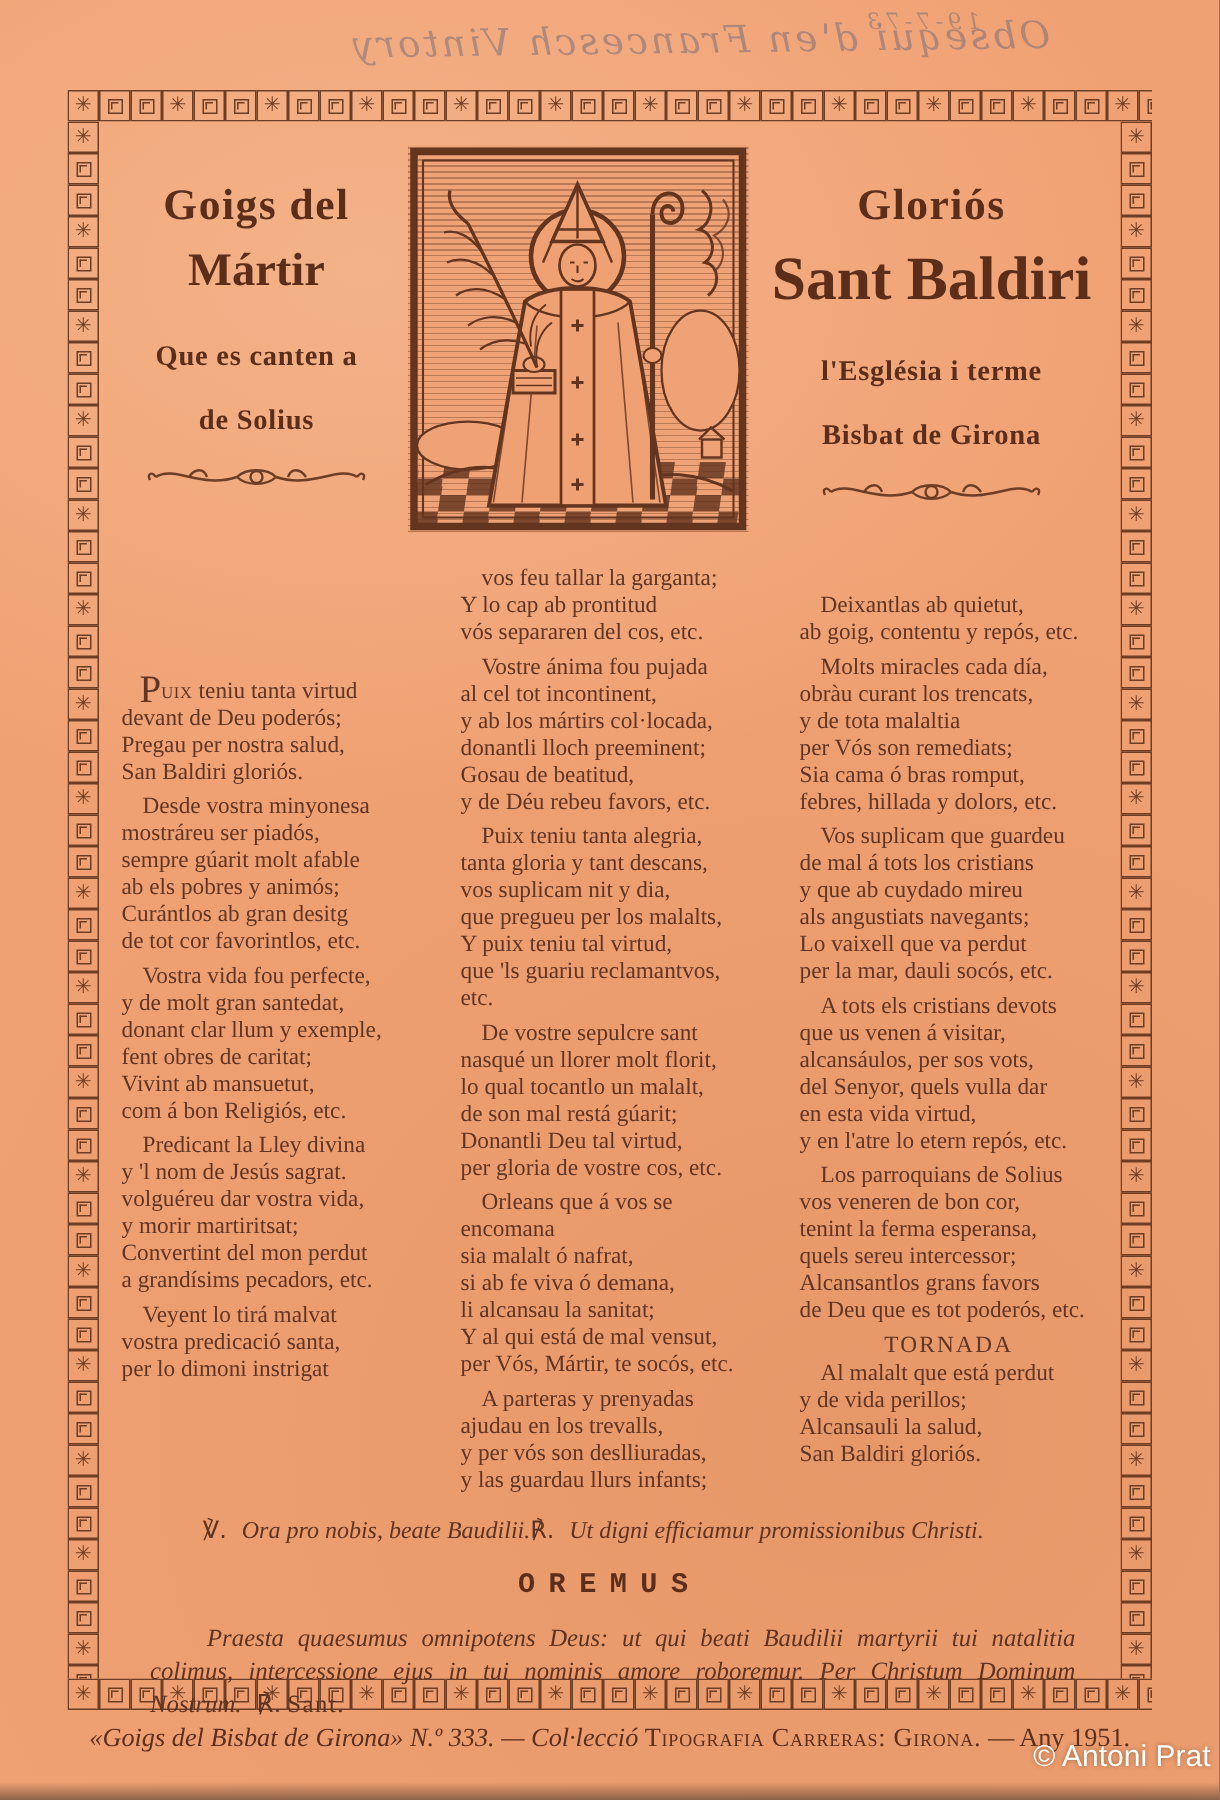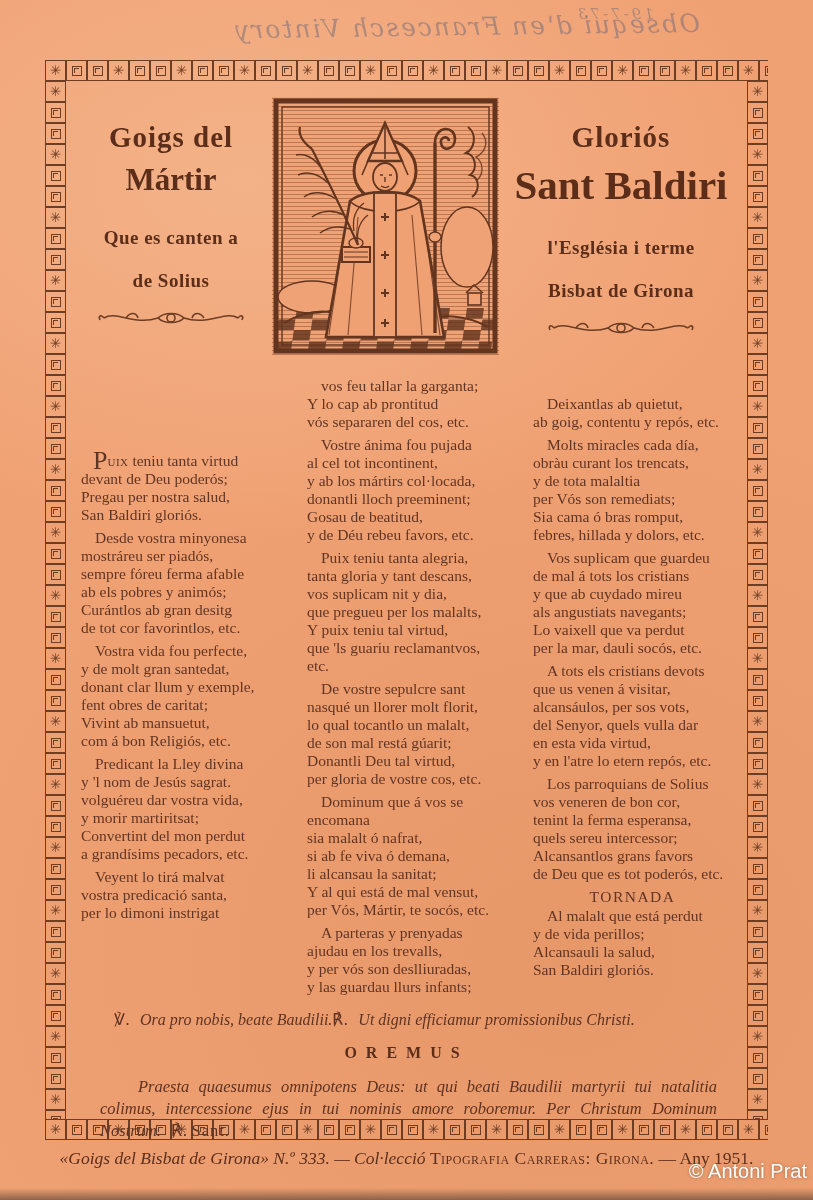--- a/index.html
+++ b/index.html
@@ -70,26 +70,26 @@
   .stanza p{margin:0;}
   .lines p:first-child{text-indent:14px;}
   .lead-line{text-indent:12px;}
   .dropcap{font-size:26px;line-height:10px;vertical-align:-3px;}
   .sc{font-variant:small-caps;letter-spacing:.5px;}
   .stanza-heading{margin:2px 0 1px;font-size:15.5px;font-weight:normal;letter-spacing:1.5px;
     text-align:center;}
   .stanza-heading:empty{display:none;}
 
   
-  .versicle{display:flex;justify-content:flex-start;padding:0 70px 0 48px;margin-top:9px;
+  .versicle{display:flex;justify-content:center;padding:0 70px 0 48px;margin-top:9px;
     font-size:16px;}
   .versicle .sym{font-family:"DejaVu Sans",sans-serif;font-style:normal;margin-right:10px;}
   .versicle em{font-style:italic;}
-  .oremus{text-align:center;margin-top:15px;font-size:16px;font-weight:bold;letter-spacing:9px;
-    color:#5c2e1a;font-family:Liberation Serif, serif;}
+  .oremus{text-align:center;margin-top:15px;font-size:19px;font-weight:bold;letter-spacing:9px;
+    color:#5c2e1a;font-family:Liberation Mono, monospace;}
   .prayer{margin:14px 30px 0 34px;font-size:16.5px;line-height:22px;font-style:italic;
     text-indent:38px;text-align:justify;}
   .prayer .sym{font-family:"DejaVu Sans",sans-serif;font-style:normal;margin:0 4px 0 10px;}
   .prayer .amen{font-style:normal;letter-spacing:1px;}
 
   
   .colophon{position:absolute;left:0;right:0;top:1148px;text-align:center;font-size:17.5px;
     color:#5c2f1e;}
   .colophon .it{font-style:italic;}
   .colophon .caps{font-variant:small-caps;letter-spacing:.5px;}
@@ -597,21 +597,21 @@
                 <p>Pregau per nostra salud,</p>
                 <p>San Baldiri gloriós.</p>
               </div>
           </div>
           <div>
               <div class="stanza">
 
               <div class="lines">
                   <p>Desde vostra minyonesa</p>
                   <p>mostráreu ser piadós,</p>
-                  <p>sempre fóreu ferma afable</p>
+                  <p>sempre gúarit molt afable</p>
                   <p>ab els pobres y animós;</p>
                   <p>Curántlos ab gran desitg</p>
                   <p>de tot cor favorintlos, etc.</p>
                 </div>
             </div>
               <div class="stanza">
 
               <div class="lines">
                   <p>Vostra vida fou perfecte,</p>
                   <p>y de molt gran santedat,</p>
@@ -682,21 +682,21 @@
                   <p>nasqué un llorer molt florit,</p>
                   <p>lo qual tocantlo un malalt,</p>
                   <p>de son mal restá gúarit;</p>
                   <p>Donantli Deu tal virtud,</p>
                   <p>per gloria de vostre cos, etc.</p>
                 </div>
             </div>
               <div class="stanza">
 
               <div class="lines">
-                  <p>Dominum que á vos se encomana</p>
+                  <p>Orleans que á vos se encomana</p>
                   <p>sia malalt ó nafrat,</p>
                   <p>si ab fe viva ó demana,</p>
                   <p>li alcansau la sanitat;</p>
                   <p>Y al qui está de mal vensut,</p>
                   <p>per Vós, Mártir, te socós, etc.</p>
                 </div>
             </div>
               <div class="stanza">
 
               <div class="lines">

